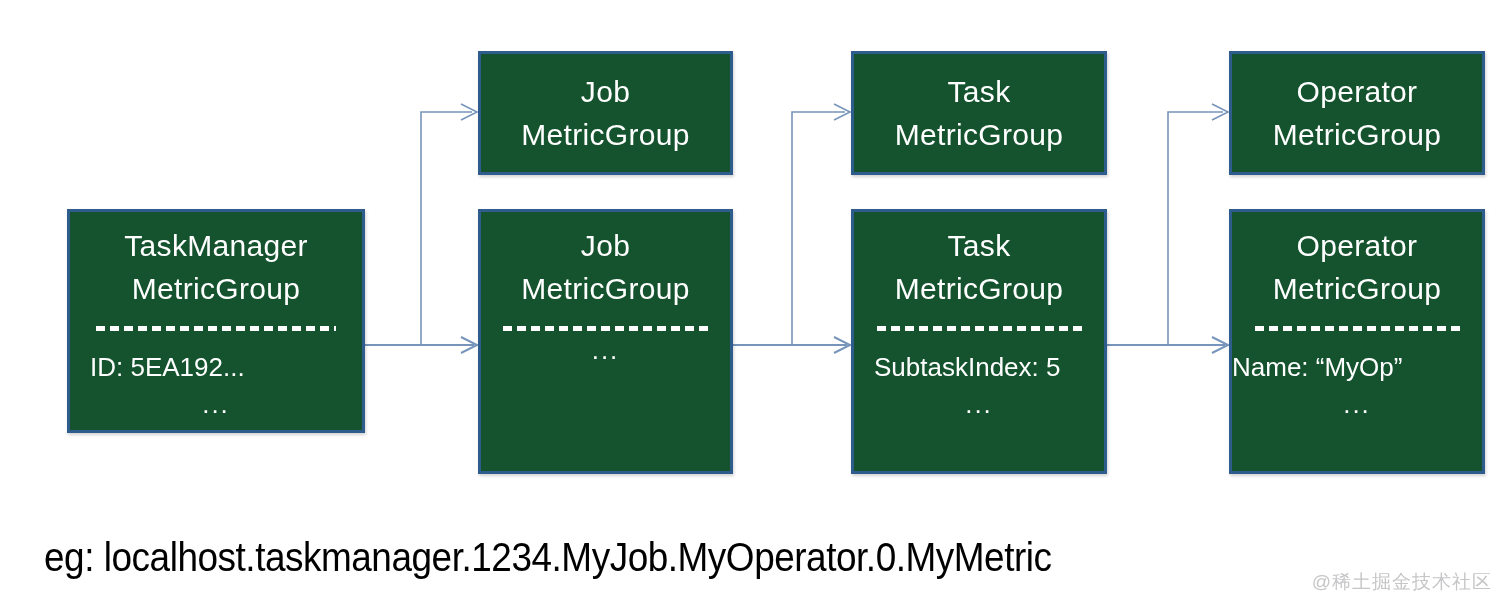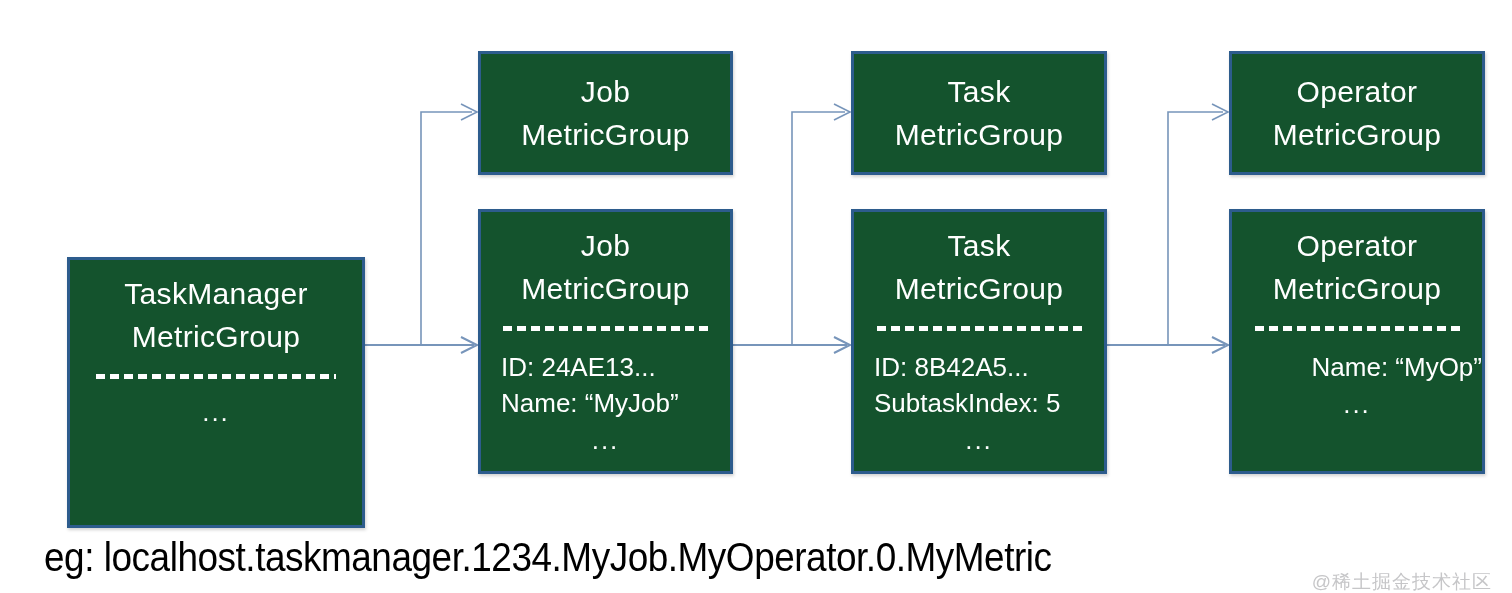--- a/index.html
+++ b/index.html
@@ -50,21 +50,21 @@
     margin: 16px auto 0 auto;
     background: repeating-linear-gradient(90deg, #ffffff 0 9px, rgba(255,255,255,0) 9px 14px);
   }
   .details {
     font-size: 26px;
     line-height: 36px;
     margin: 18px 12px 0 20px;
     white-space: nowrap;
   }
   .details.centered {
-    text-align: right;
+    text-align: left;
     margin: 18px 0 0 0;
   }
   .ellipsis {
     text-align: center;
     font-size: 26px;
     margin-top: 4px;
     letter-spacing: 2px;
   }
   .caption {
     position: absolute;
@@ -104,66 +104,62 @@
       <path d="M834,337 L850,345 L834,353"></path>
       <path d="M834,104 L850,112 L834,120" stroke-width="1.6"></path>
 
       <path d="M1107,345 L1225,345"></path>
       <path d="M1168,345 L1168,112 L1223,112" stroke-width="1.6"></path>
       <path d="M1212,337 L1228,345 L1212,353"></path>
       <path d="M1212,104 L1228,112 L1212,120" stroke-width="1.6"></path>
     </g>
   </svg>
 
-  <div class="box main" style="left:67px; top:209px; width:298px; height:271px;margin-top:48px;">
+  <div class="box main" style="left:67px; top:209px; width:298px; height:224px;">
     <div class="box-title">
       <div>TaskManager</div>
       <div>MetricGroup</div>
     </div>
     <div class="sep"></div>
     <div class="details">
+      <div>ID: 5EA192...</div>
     </div>
     <div class="ellipsis">...</div>
   </div>
 
   <div class="box top" style="left:478px; top:51px; width:255px; height:124px;">
     <div class="box-title">
       <div>Job</div>
       <div>MetricGroup</div>
     </div>
   </div>
 
   <div class="box main" style="left:478px; top:209px; width:255px; height:265px;">
     <div class="box-title">
       <div>Job</div>
       <div>MetricGroup</div>
     </div>
     <div class="sep"></div>
-    <div class="details">
-      <div>ID: 24AE13...</div>
-      <div>Name: “MyJob”</div>
-    </div>
     <div class="ellipsis">...</div>
   </div>
 
   <div class="box top" style="left:851px; top:51px; width:256px; height:124px;">
     <div class="box-title">
       <div>Task</div>
       <div>MetricGroup</div>
     </div>
   </div>
 
   <div class="box main" style="left:851px; top:209px; width:256px; height:265px;">
     <div class="box-title">
       <div>Task</div>
       <div>MetricGroup</div>
     </div>
     <div class="sep"></div>
     <div class="details">
-      <div>ID: 8B42A5...</div>
       <div>SubtaskIndex: 5</div>
     </div>
     <div class="ellipsis">...</div>
   </div>
 
   <div class="box top" style="left:1229px; top:51px; width:256px; height:124px;">
     <div class="box-title">
       <div>Operator</div>
       <div>MetricGroup</div>
     </div>

